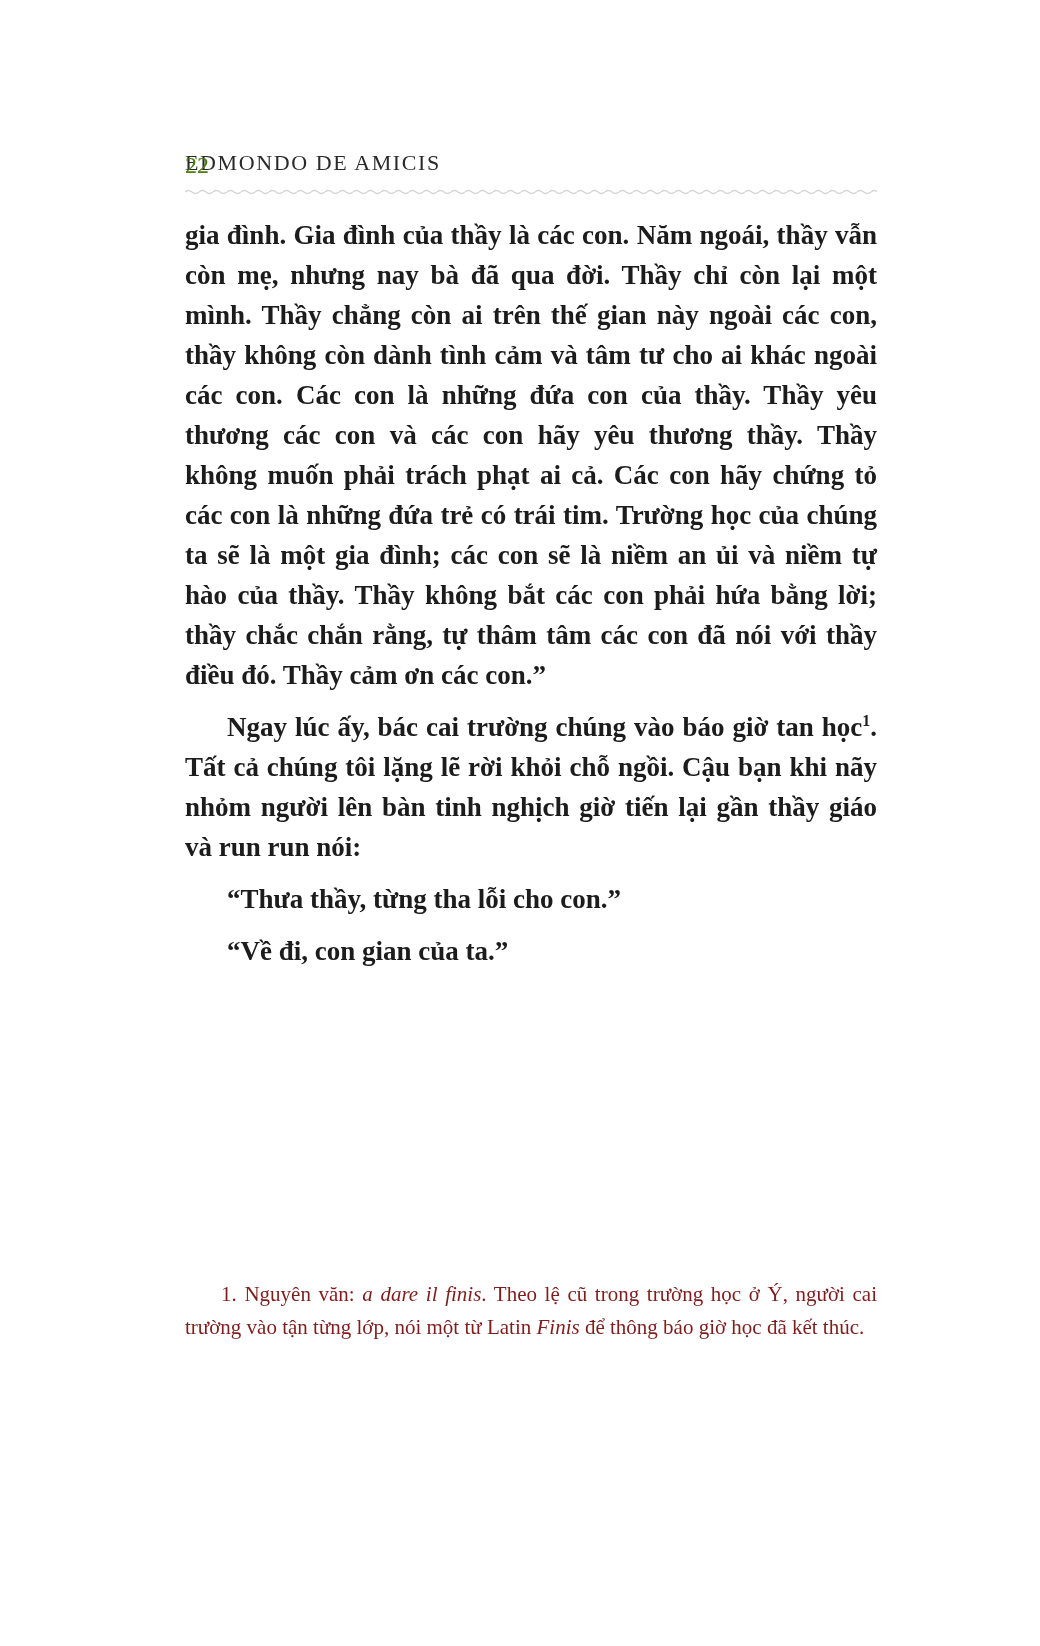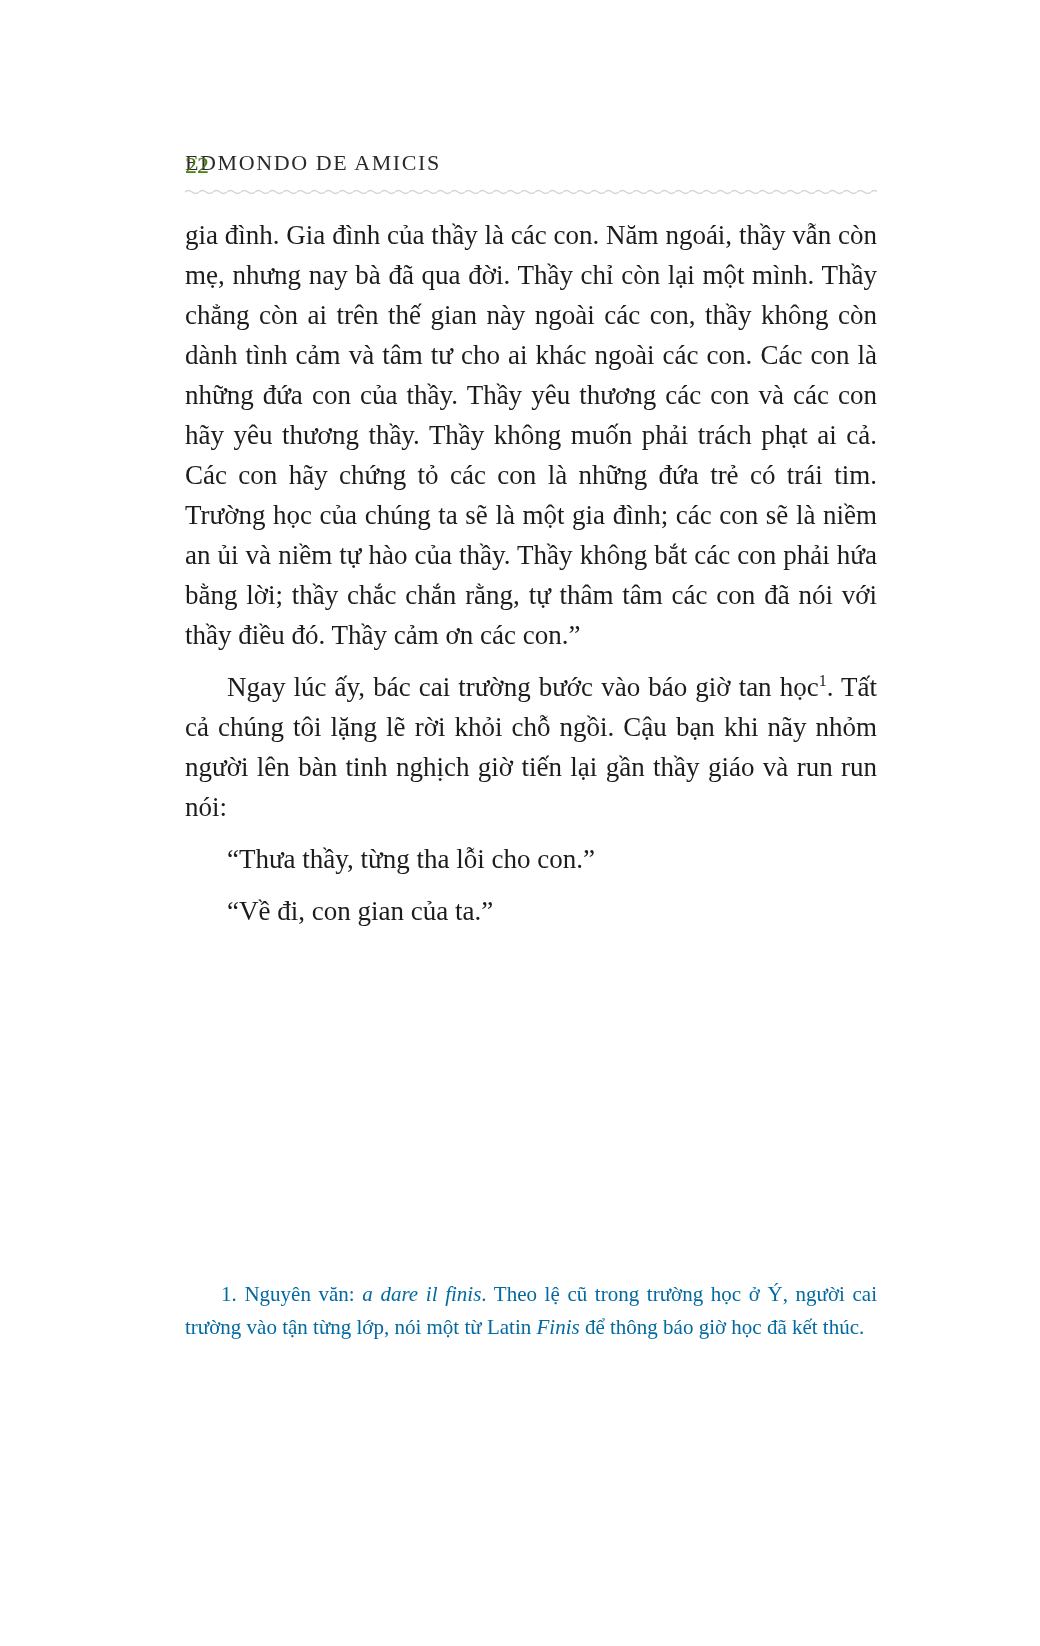--- a/index.html
+++ b/index.html
@@ -40,20 +40,21 @@
   }
   .wavy {
     display: block;
     margin-top: 6px;
   }
   .body-text {
     margin-top: 19px;
     font-size: 27px;
     line-height: 40px;
     text-align: justify;
+    font-weight: bold;
   }
   .body-text p {
     margin: 0 0 12px 0;
   }
   .body-text p.indent {
     text-indent: 42px;
   }
   .body-text p:last-child {
     margin-bottom: 0;
   }
@@ -64,21 +65,21 @@
   }
   .footnote {
     position: absolute;
     left: 185px;
     top: 1278px;
     width: 692px;
     font-size: 21px;
     line-height: 33px;
     text-align: justify;
     text-indent: 36px;
-    color: #0369a1;
+    color: #7f1d1d;
   }
   .italic {
     font-style: italic;
   }
 </style>
 </head>
 <body>
 
 <div class="page">
 
@@ -93,21 +94,21 @@
       <defs>
         <pattern id="wavepat" x="0" y="0" width="14" height="8" patternUnits="userSpaceOnUse">
           <path d="M0 4 Q 3.5 1 7 4 T 14 4" fill="none" stroke="#d4d4d4" stroke-width="1.3"></path>
         </pattern>
       </defs>
       <rect x="0" y="0" width="692" height="8" fill="url(#wavepat)"></rect>
     </svg>
 
     <div class="body-text">
       <p>gia đình. Gia đình của thầy là các con. Năm ngoái, thầy vẫn còn mẹ, nhưng nay bà đã qua đời. Thầy chỉ còn lại một mình. Thầy chẳng còn ai trên thế gian này ngoài các con, thầy không còn dành tình cảm và tâm tư cho ai khác ngoài các con. Các con là những đứa con của thầy. Thầy yêu thương các con và các con hãy yêu thương thầy. Thầy không muốn phải trách phạt ai cả. Các con hãy chứng tỏ các con là những đứa trẻ có trái tim. Trường học của chúng ta sẽ là một gia đình; các con sẽ là niềm an ủi và niềm tự hào của thầy. Thầy không bắt các con phải hứa bằng lời; thầy chắc chắn rằng, tự thâm tâm các con đã nói với thầy điều đó. Thầy cảm ơn các con.”</p>
-      <p class="indent"><span>Ngay lúc ấy, bác cai trường bước vào báo giờ tan học</span><sup class="fn-ref">1</sup><span>. Tất cả chúng tôi lặng lẽ rời khỏi chỗ ngồi. Cậu bạn khi nãy nhỏm người lên bàn tinh nghịch giờ tiến lại gần thầy giáo và run run nói:</span></p>
+      <p class="indent"><span>Ngay lúc ấy, bác cai trường chúng vào báo giờ tan học</span><sup class="fn-ref">1</sup><span>. Tất cả chúng tôi lặng lẽ rời khỏi chỗ ngồi. Cậu bạn khi nãy nhỏm người lên bàn tinh nghịch giờ tiến lại gần thầy giáo và run run nói:</span></p>
       <p class="indent">“Thưa thầy, từng tha lỗi cho con.”</p>
       <p class="indent">“Về đi, con gian của ta.”</p>
     </div>
 
   </div>
 
   <div class="footnote"><span>1. Nguyên văn: </span><span class="italic">a dare il finis</span><span>. Theo lệ cũ trong trường học ở Ý, người cai trường vào tận từng lớp, nói một từ Latin </span><span class="italic">Finis</span><span> để thông báo giờ học đã kết thúc.</span></div>
 
 </div>
 

